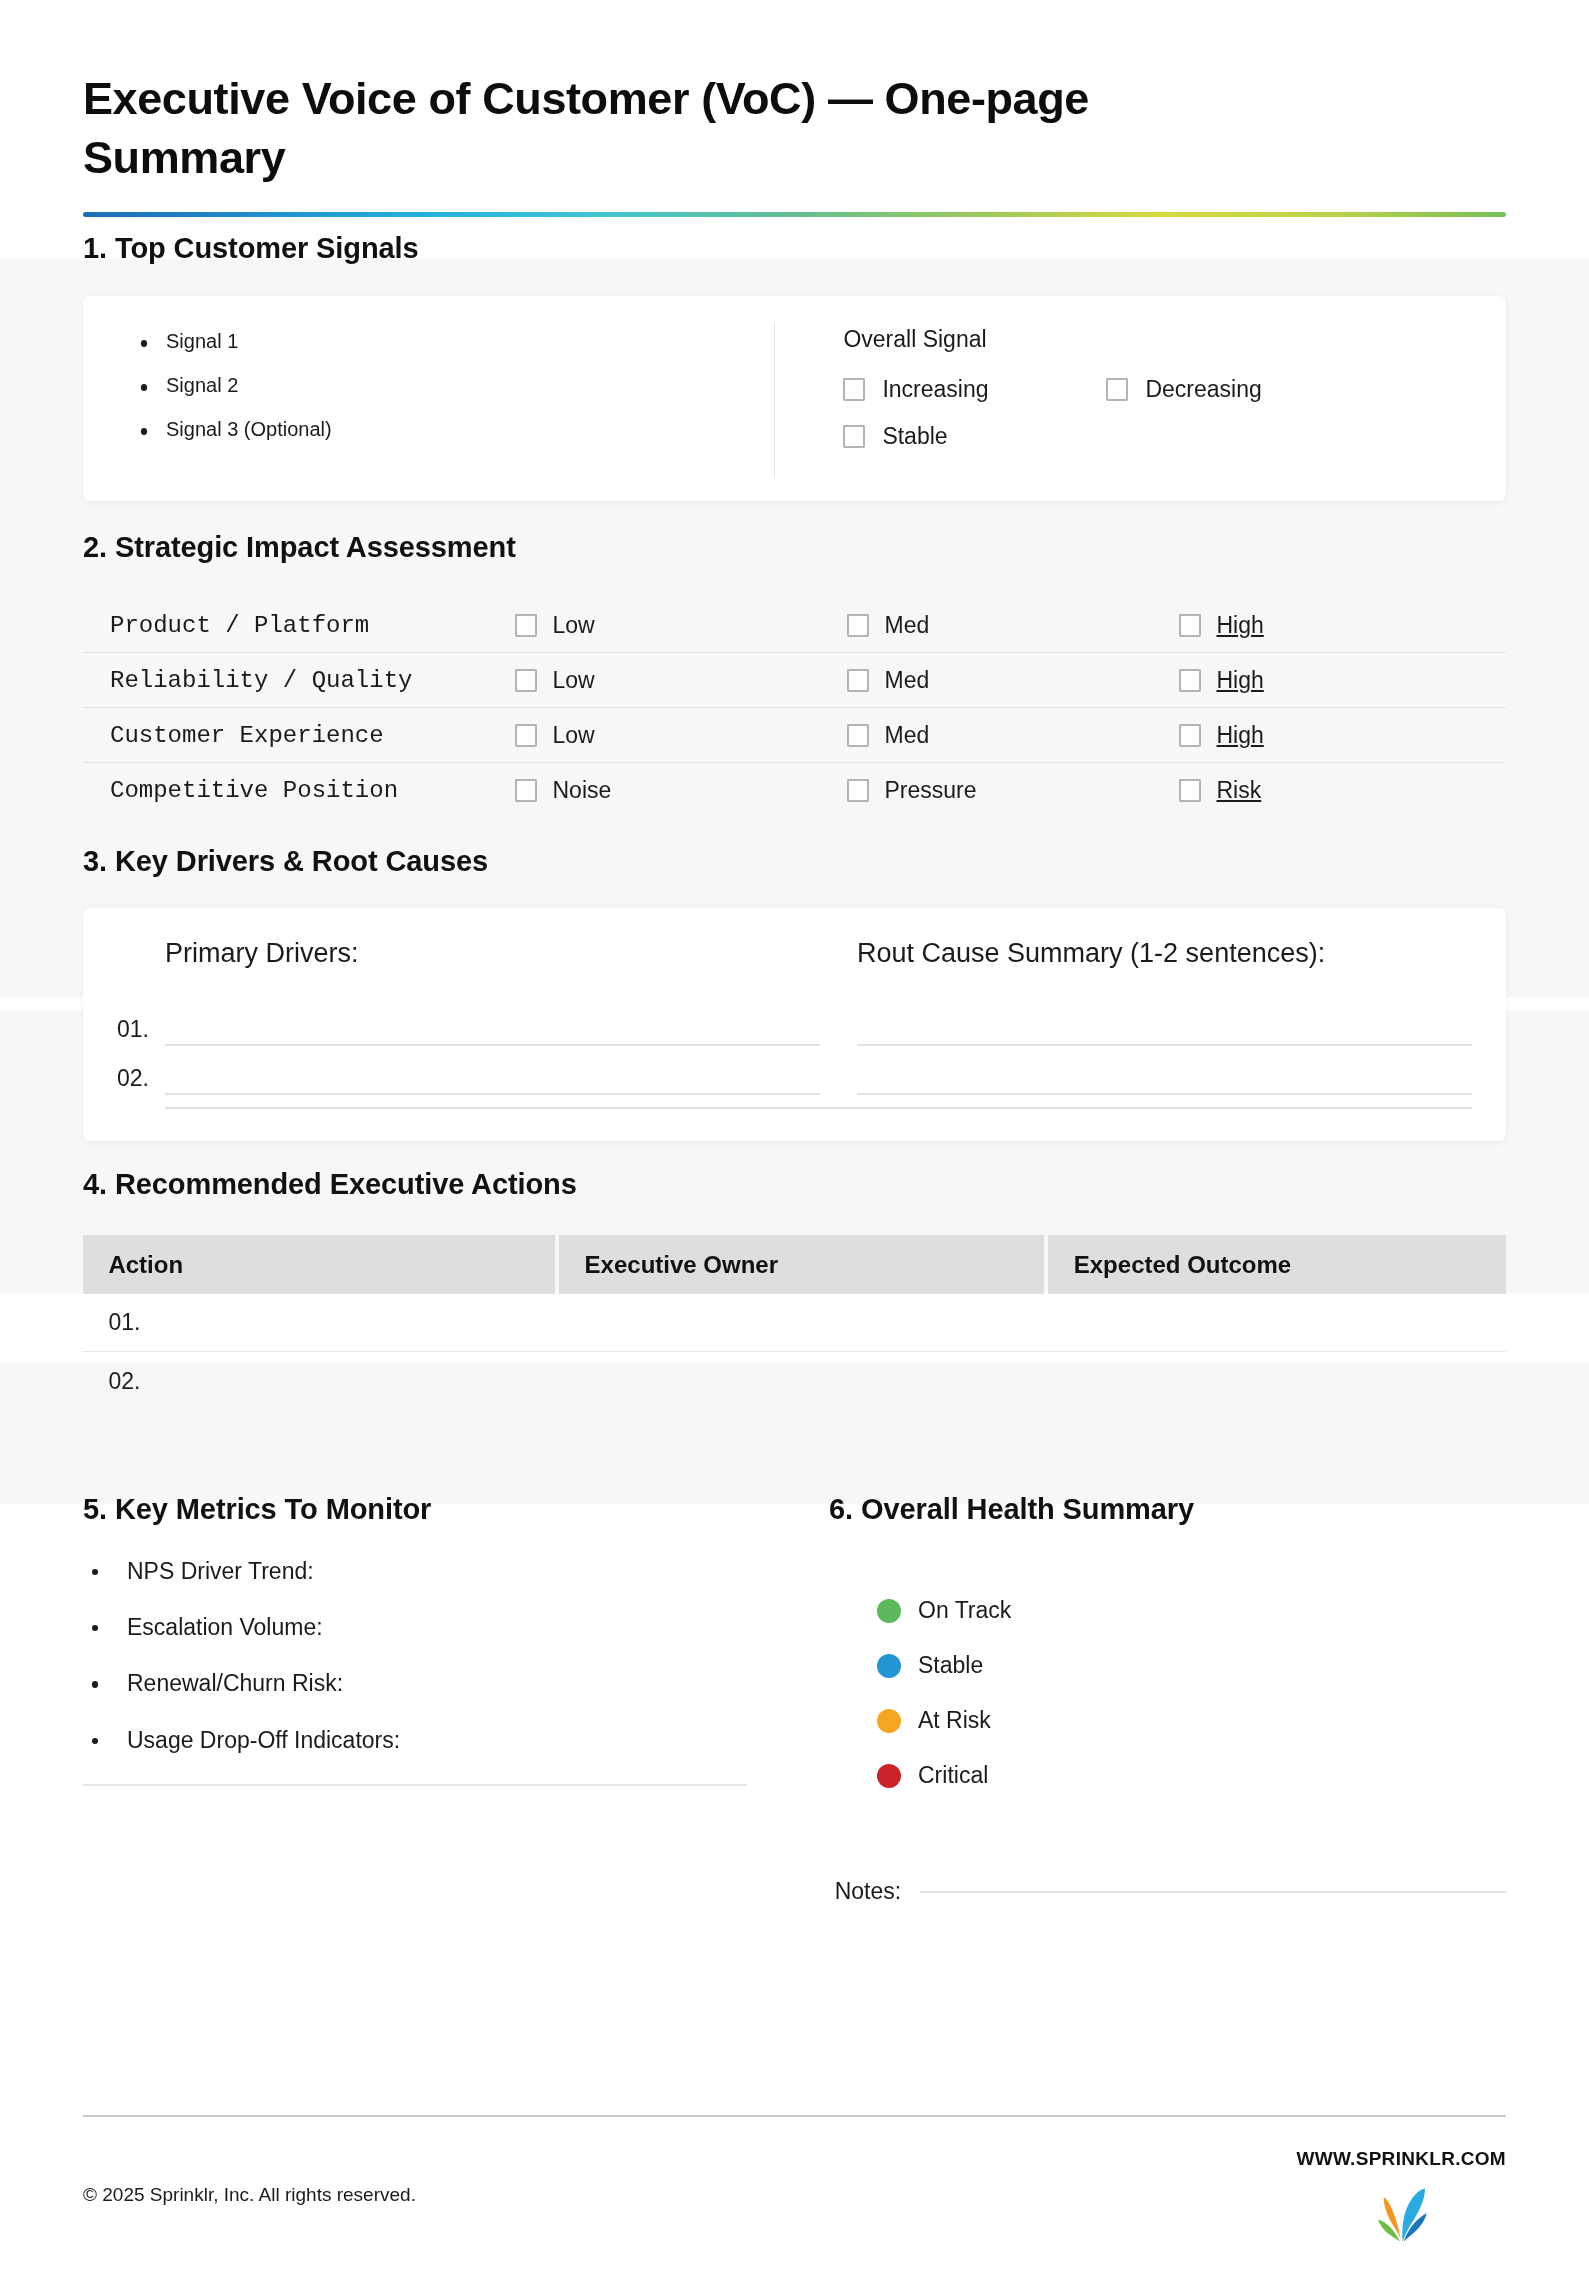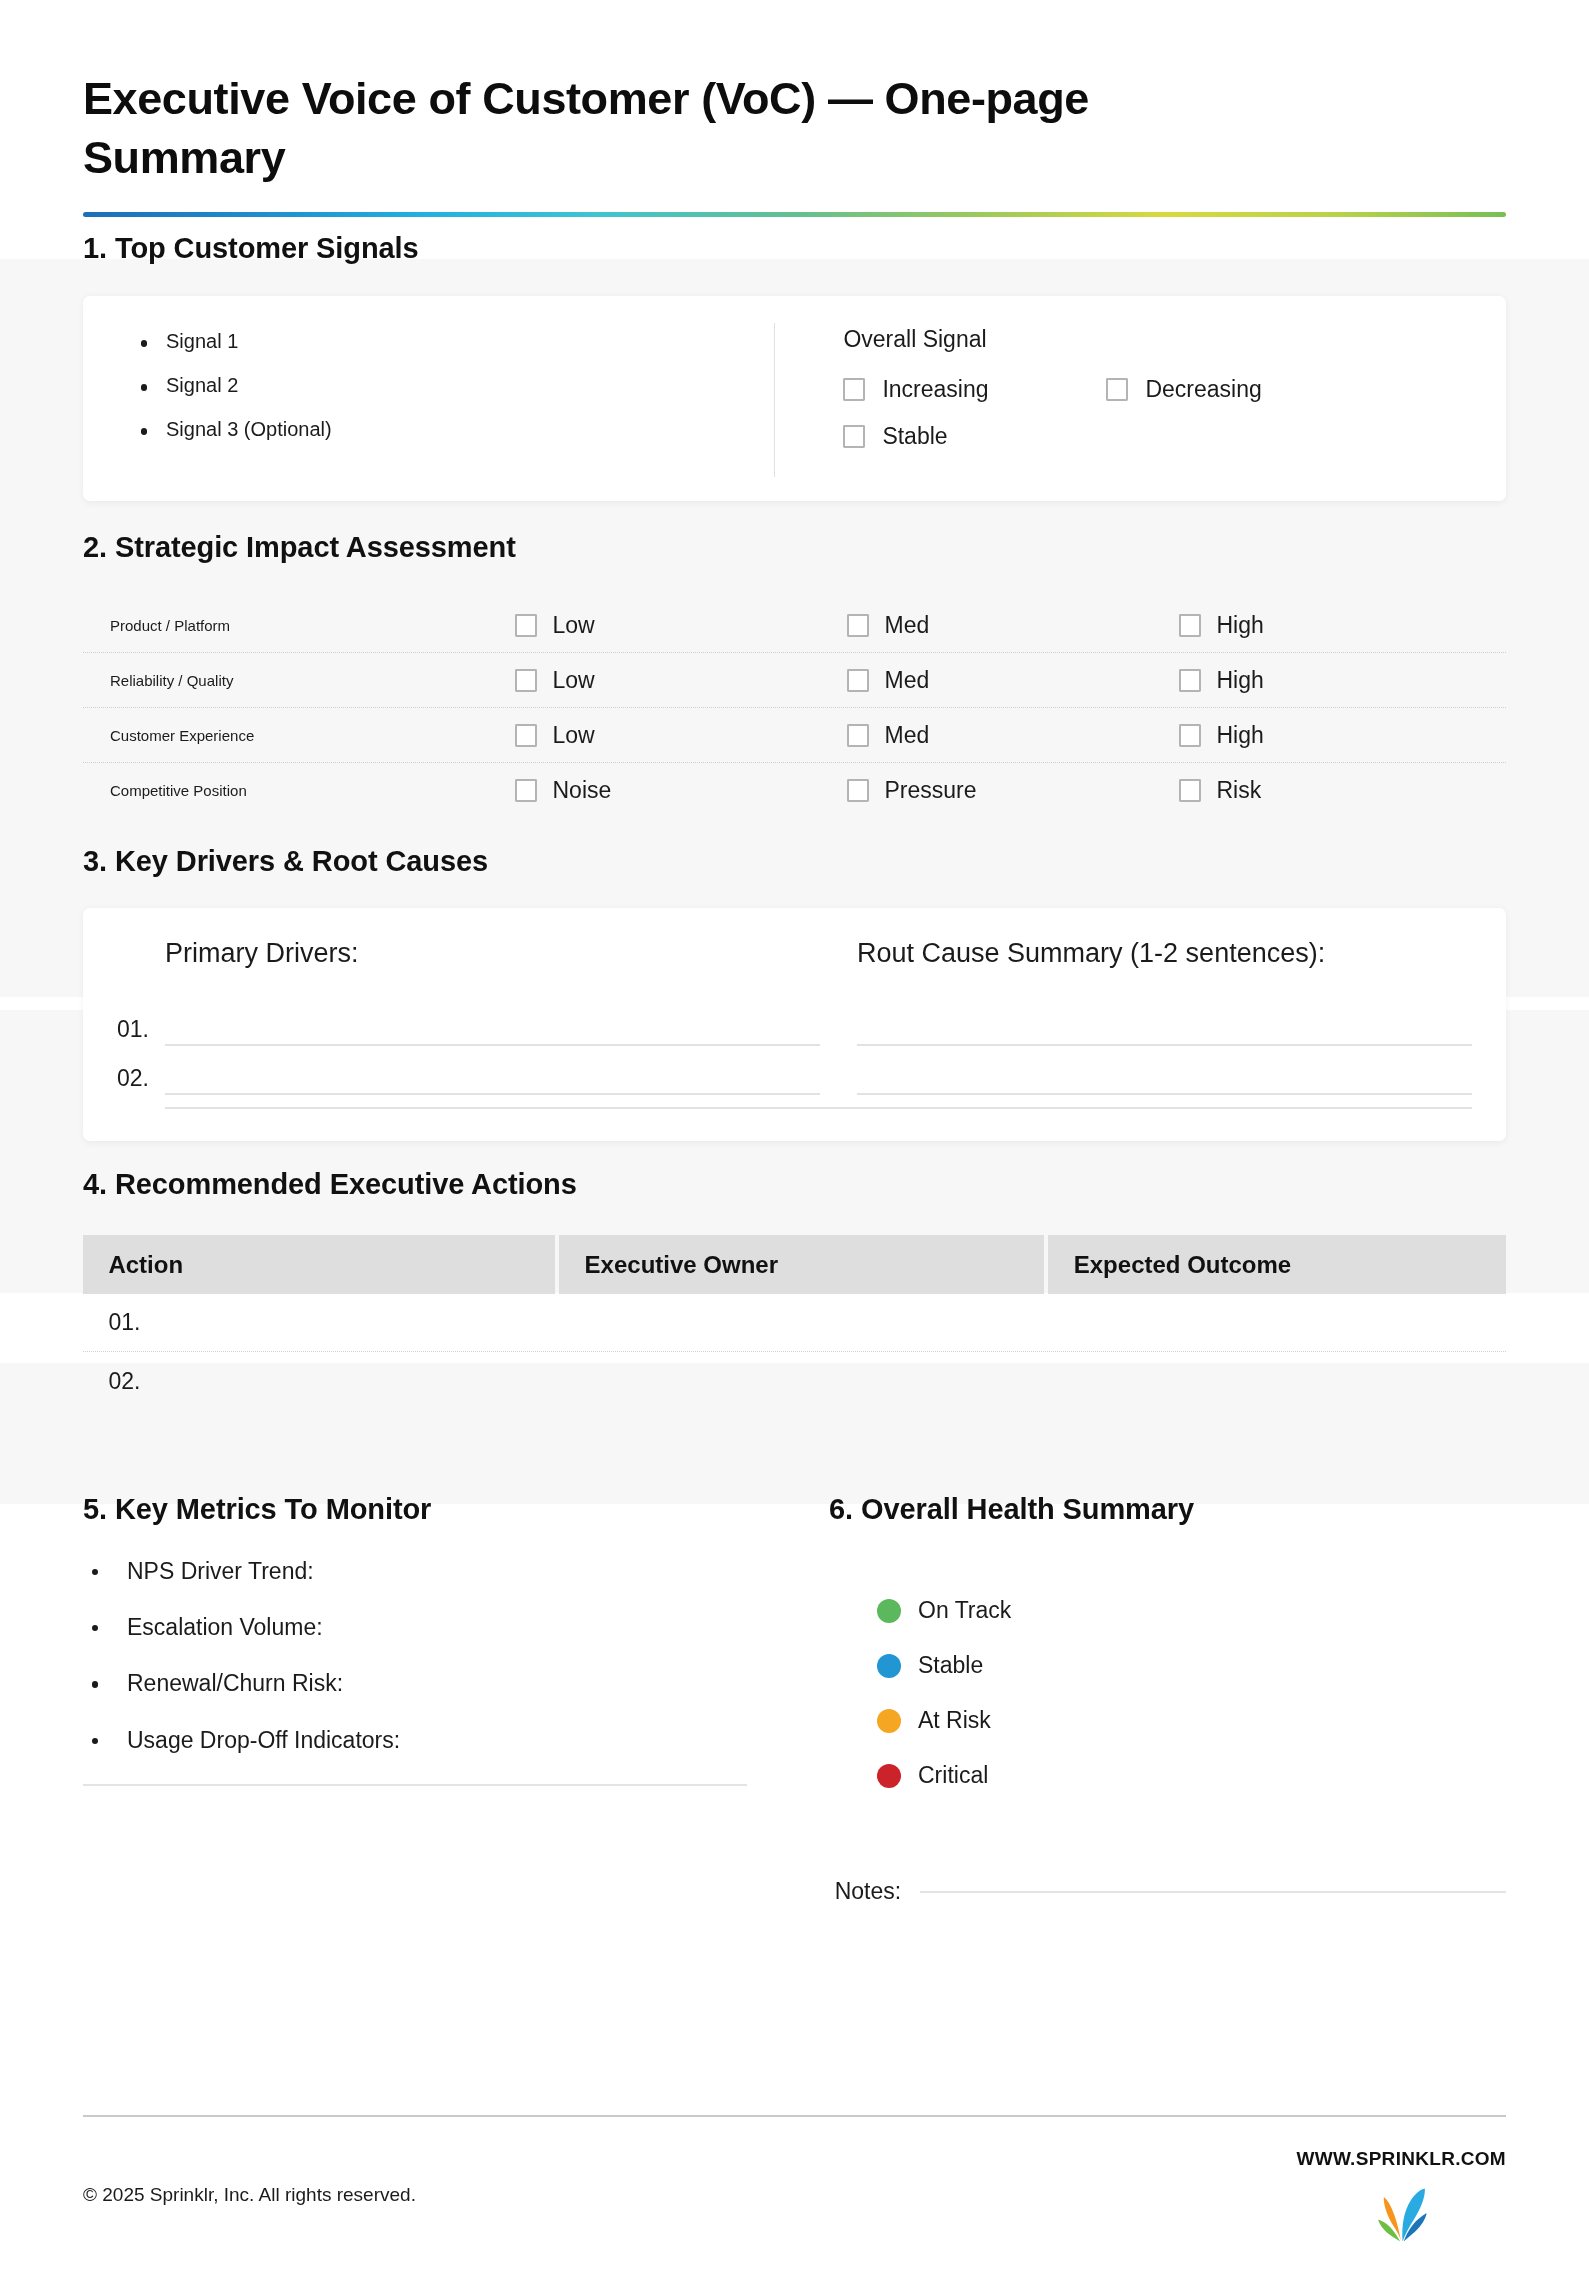--- a/index.html
+++ b/index.html
@@ -157,33 +157,34 @@
   .tbl2-row {
     display: flex;
     align-items: center;
     height: 55px;
     border-bottom: 1.4px dotted #cfcfcf;
   }
   .tbl2-row:last-child { border-bottom: none; }
   .tbl2-row .c-area {
     width: 432px;
     padding-left: 27px;
-    font-size: 15px;
-    color: #1b1b1b;
+    font-size: 24px;
+    color: #1b1b1b;
+    font-family: Liberation Mono, monospace;
   }
   .tbl2-row .c-opt {
     display: flex;
     align-items: center;
     gap: 15.5px;
     font-size: 23px;
     color: #1b1b1b;
   }
   .tbl2-row .c-opt.o1 { width: 332px; }
   .tbl2-row .c-opt.o2 { width: 332px; }
-  .tbl2-row .c-opt.o3 { flex: 1; }
+  .tbl2-row .c-opt.o3 { flex: 1; text-decoration: underline; }
 
   
   #sec3-band { top: 1010px; height: 283px; }
   .s3-head { padding-top: 27px; }
   .s3-card {
     margin-top: 30px;
     height: 233px;
     padding: 30px 34px 0 34px;
     position: relative;
   }

